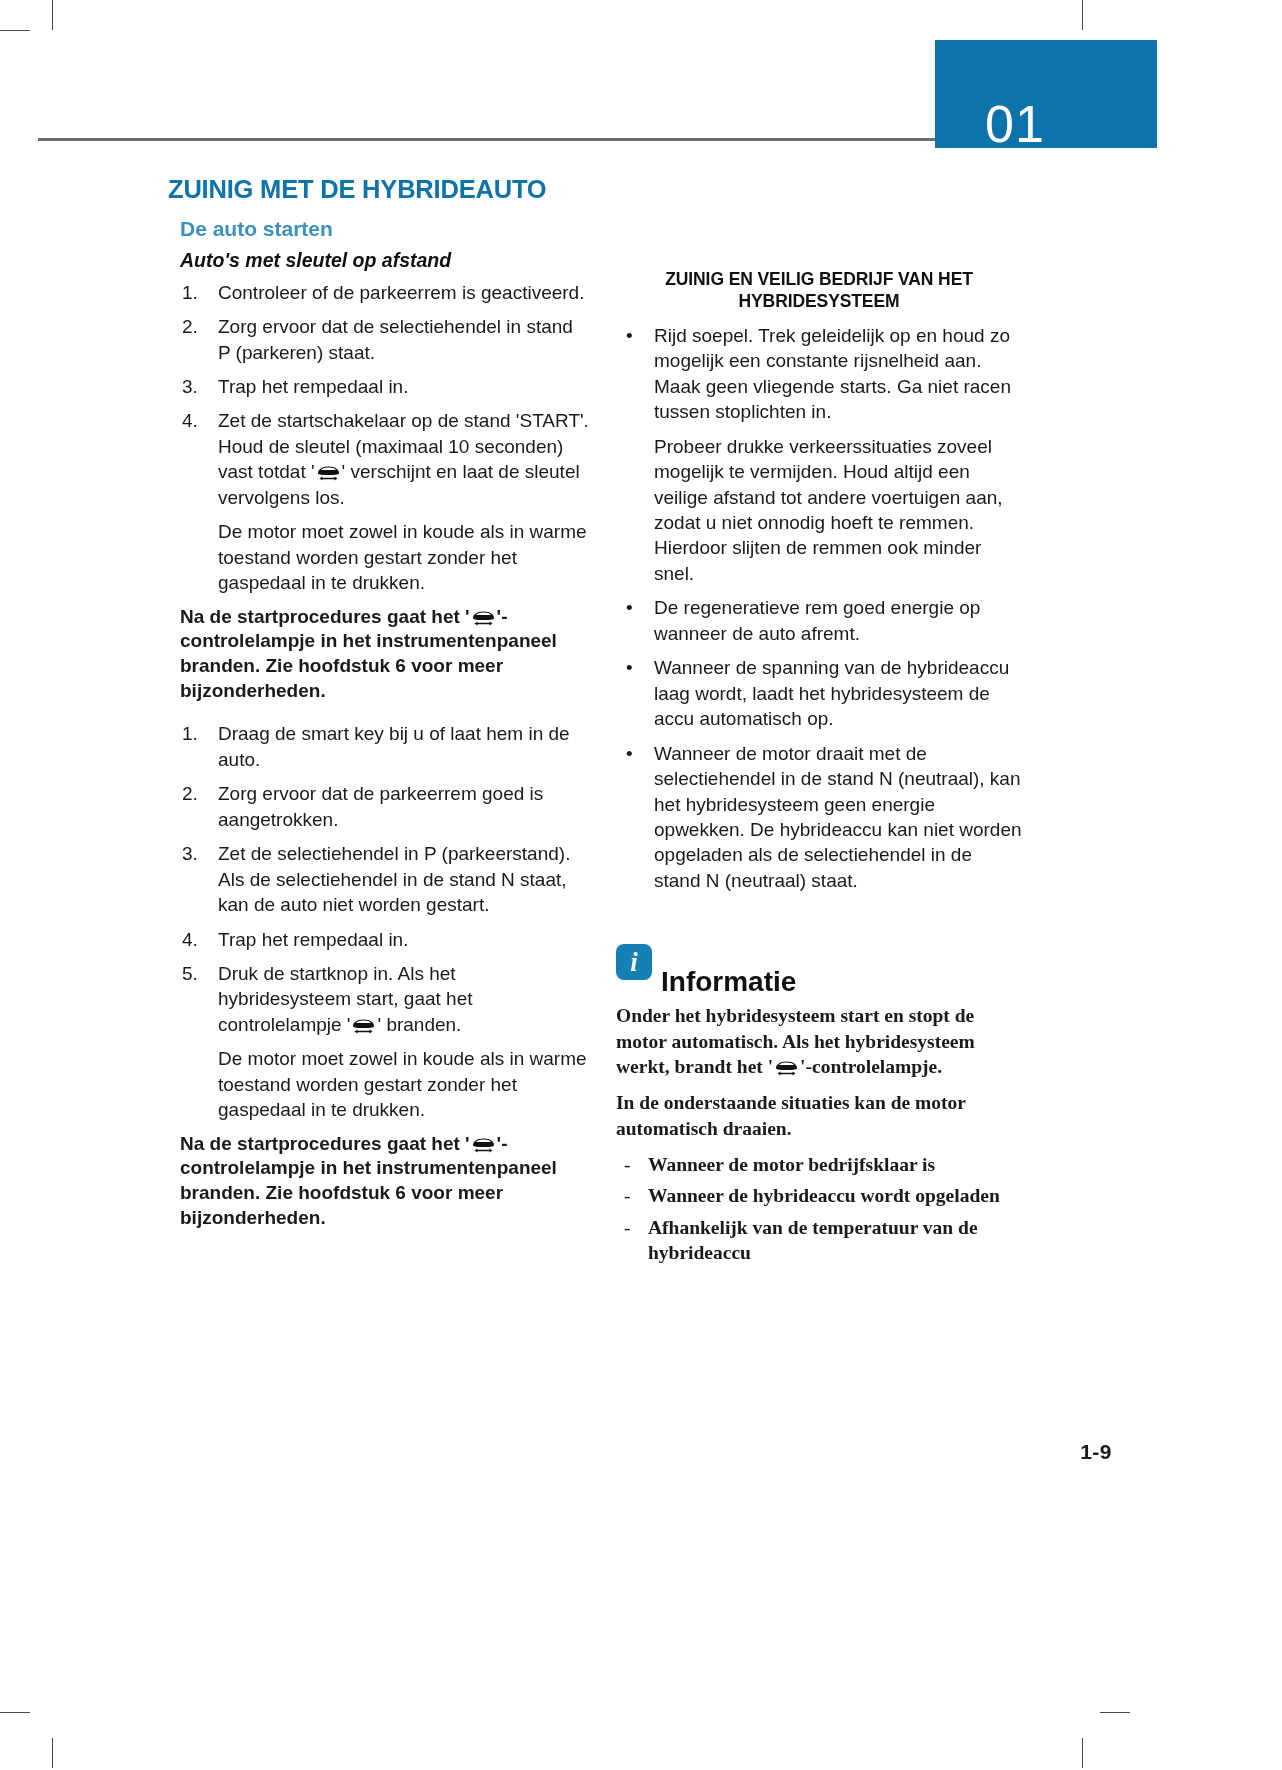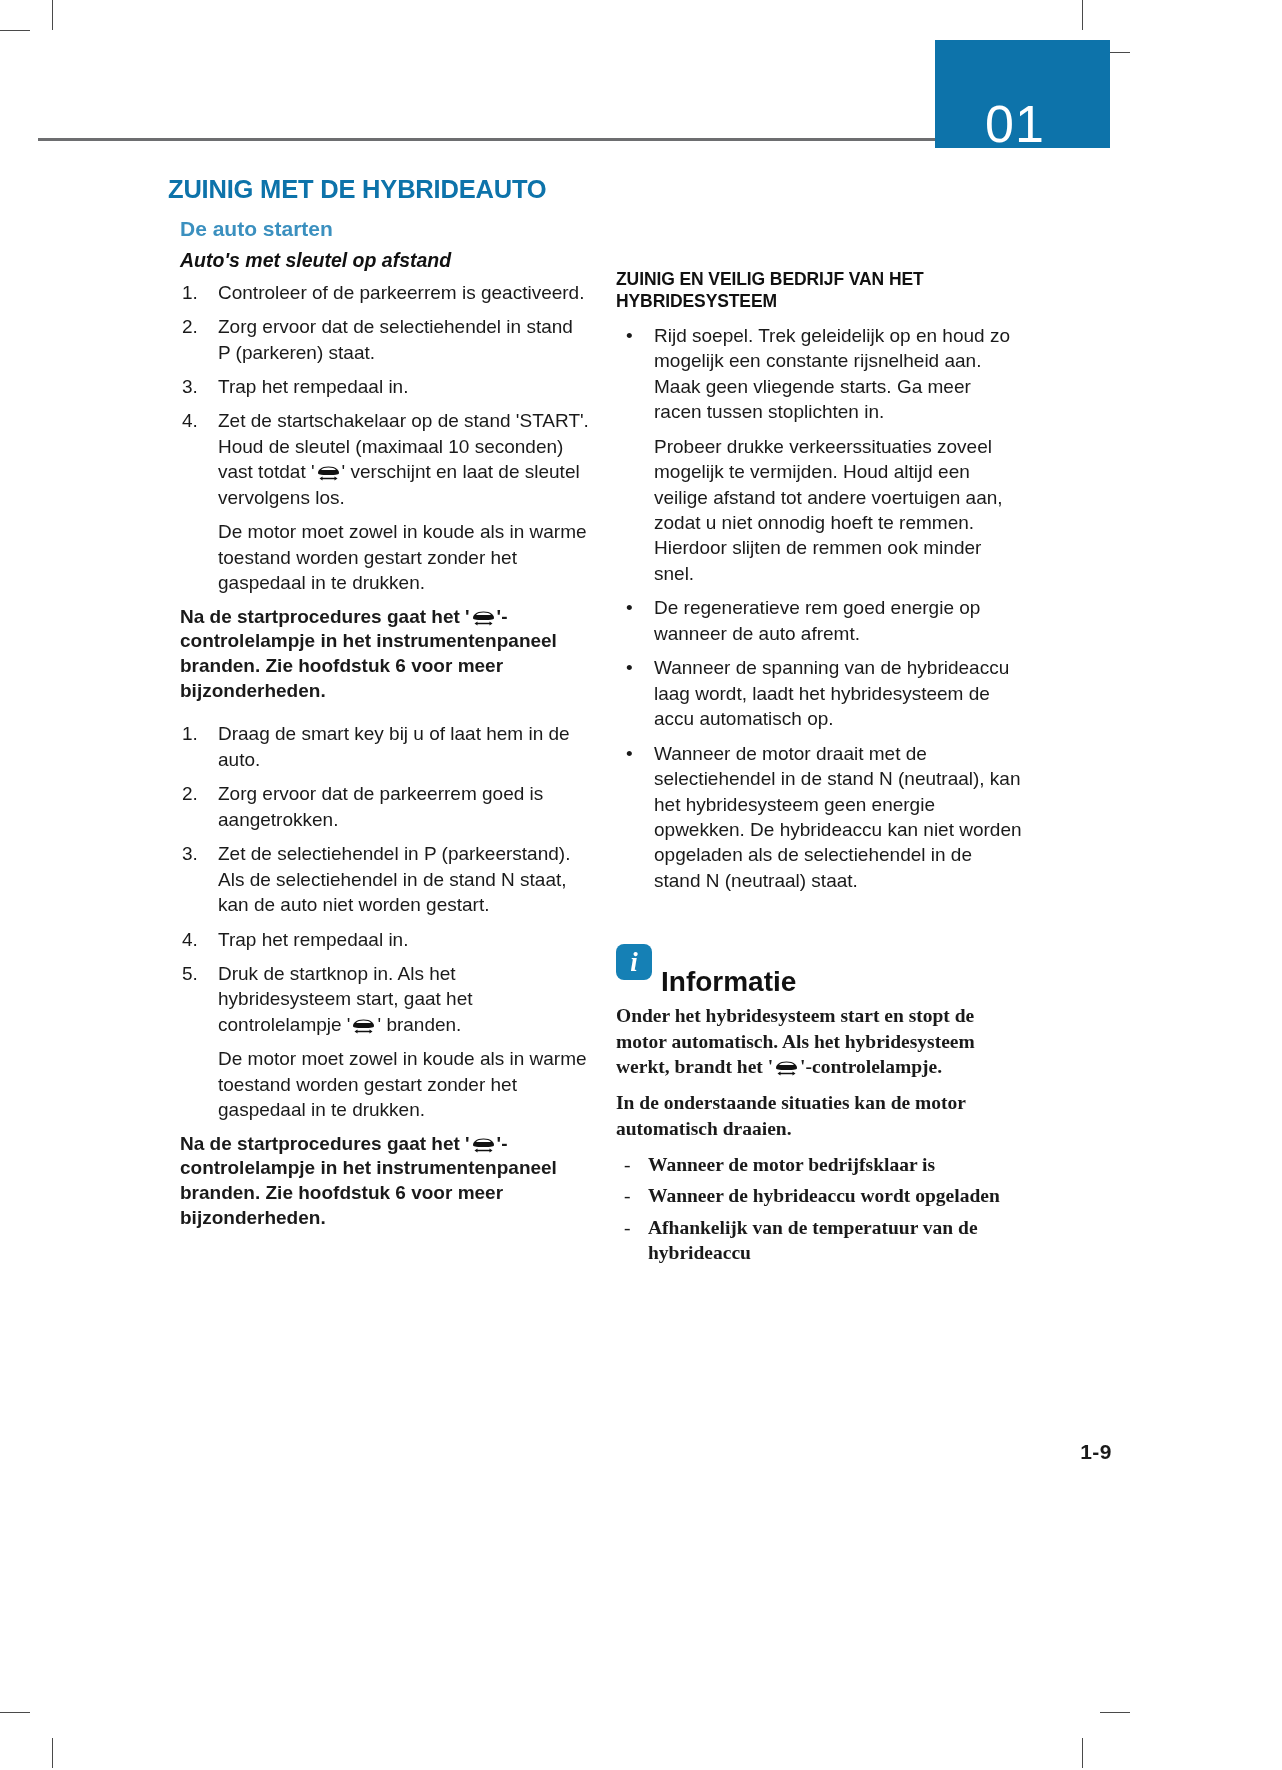--- a/index.html
+++ b/index.html
@@ -35,20 +35,21 @@
     background: #6d6e70;
   }
   .chapter-tab {
     position: absolute;
     left: 935px;
     top: 40px;
     width: 175px;
     height: 108px;
     background: #0d73aa;
     color: #ffffff;
+    padding-left: 47px;
   }
   .chapter-tab .num {
     position: absolute;
     left: 50px;
     top: 58px;
     font-size: 52px;
     font-weight: 400;
     letter-spacing: 1px;
     line-height: 1;
   }
@@ -102,20 +103,21 @@
     color: #111111;
     line-height: 1.15;
   }
   h3.sub-caps {
     margin: 0 0 10px 0;
     font-size: 17.5px;
     font-weight: bold;
     color: #111111;
     line-height: 1.25;
     letter-spacing: -0.1px;
+    text-align: center;
   }
 
   ol.num-list, ul.bul-list, ul.dash-list {
     margin: 0;
     padding: 0;
     list-style: none;
   }
   li.num-item, li.bul-item, li.dash-item {
     position: relative;
     padding-left: 38px;
@@ -314,21 +316,21 @@
 
       </div>
 
       <div class="col-right">
 
         <h3 class="sub-caps">ZUINIG EN VEILIG BEDRIJF VAN HET HYBRIDESYSTEEM</h3>
 
         <ul class="bul-list">
           <li class="bul-item">
             <span class="marker">•</span>
-            <span>Rijd soepel. Trek geleidelijk op en houd zo mogelijk een constante rijsnelheid aan. Maak geen vliegende starts. Ga meer racen tussen stoplichten in.</span>
+            <span>Rijd soepel. Trek geleidelijk op en houd zo mogelijk een constante rijsnelheid aan. Maak geen vliegende starts. Ga niet racen tussen stoplichten in.</span>
           </li>
         </ul>
         <p class="para" style="margin-left:38px;">Probeer drukke verkeerssituaties zoveel mogelijk te vermijden. Houd altijd een veilige afstand tot andere voertuigen aan, zodat u niet onnodig hoeft te remmen. Hierdoor slijten de remmen ook minder snel.</p>
 
         <ul class="bul-list">
           <li class="bul-item">
             <span class="marker">•</span>
             <span>De regeneratieve rem goed energie op wanneer de auto afremt.</span>
           </li>
           <li class="bul-item">

